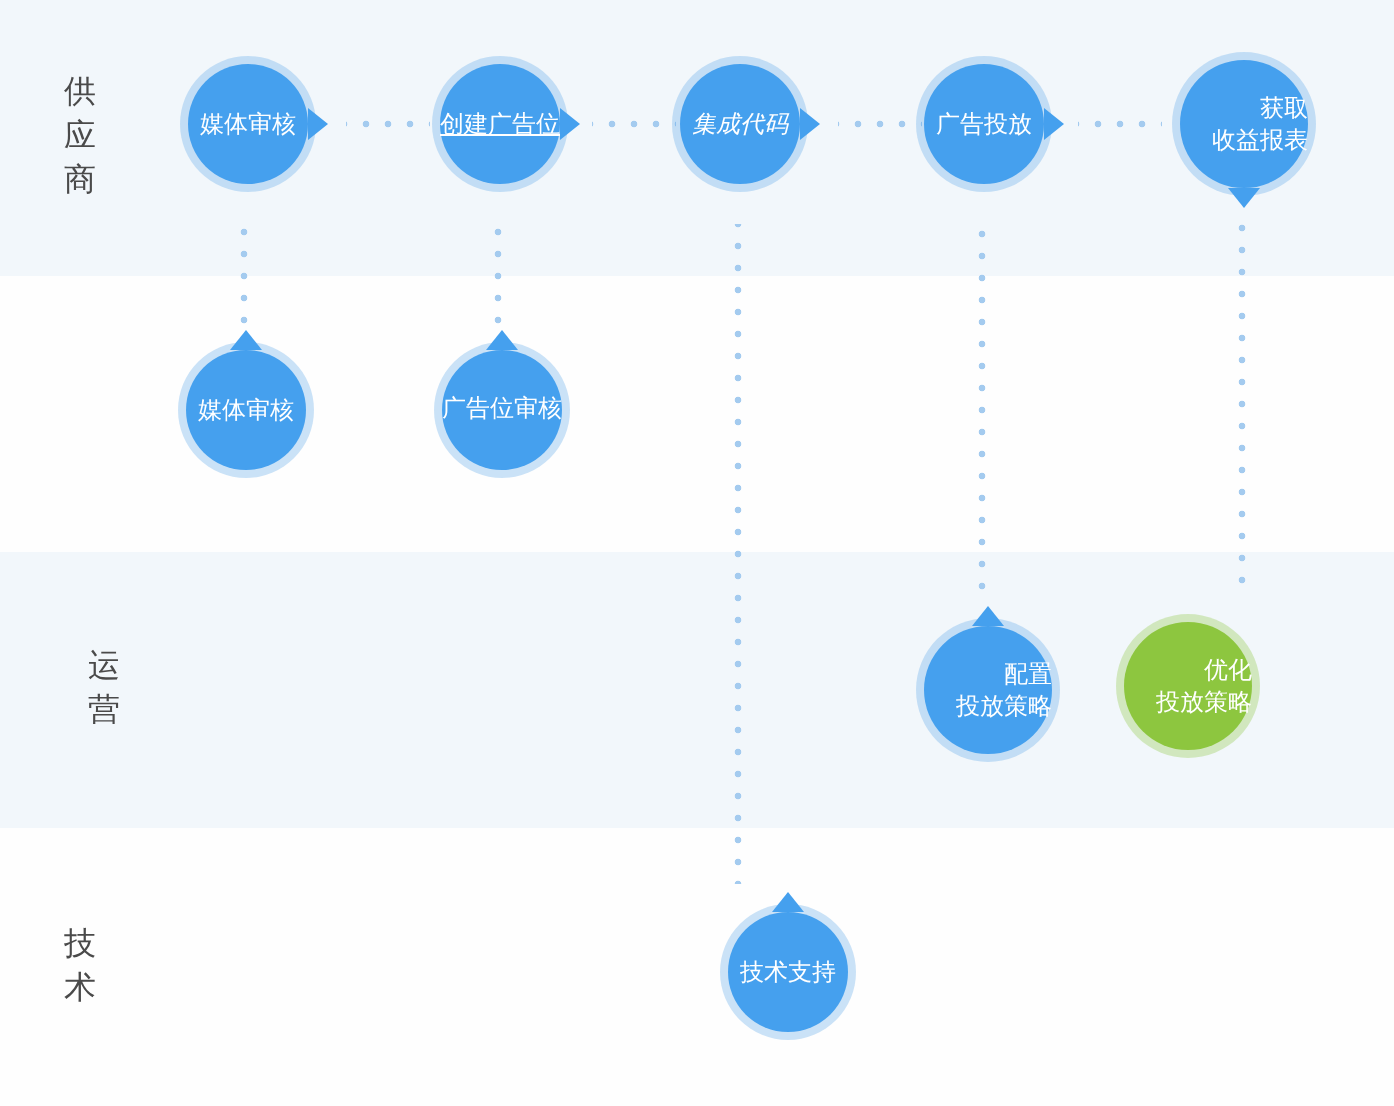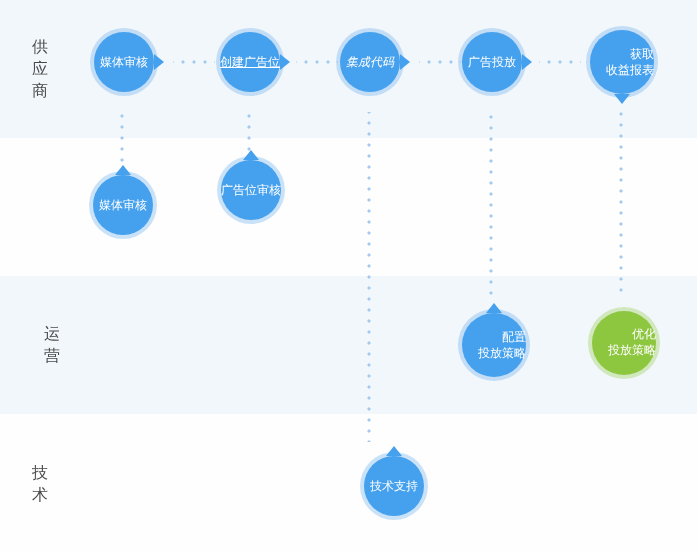--- a/index.html
+++ b/index.html
@@ -67,23 +67,23 @@
     border-top: 10px solid var(--node-blue, #45a0ee);
   }
 
   
   .n0 { left: 94px;  top: 32px; }
   .n1 { left: 220px; top: 32px; text-decoration: underline; }
   .n2 { left: 340px; top: 32px; font-style: italic; }
   .n3 { left: 462px; top: 32px; }
   .n4 { left: 590px; top: 30px; }
   .n5 { left: 93px;  top: 175px; }
-  .n6 { left: 221px; top: 160px; }
+  .n6 { left: 221px; top: 175px; font-family: Liberation Mono, monospace; }
   .n7 { left: 462px; top: 313px; }
-  .n8 { left: 592px; top: 311px; font-family: Liberation Mono, monospace; }
+  .n8 { left: 562px; top: 311px; }
   .n9 { left: 340px; top: 456px; margin-left: 24px; }
 
   
   .h-dots {
     position: absolute; height: 4px; top: 60px;
     background-image: radial-gradient(circle, var(--dot, #a4cbef) 1.6px, transparent 1.8px);
     background-size: 11px 4px; background-position: center; background-repeat: repeat-x;
   }
   .v-dots {
     position: absolute; width: 4px;

